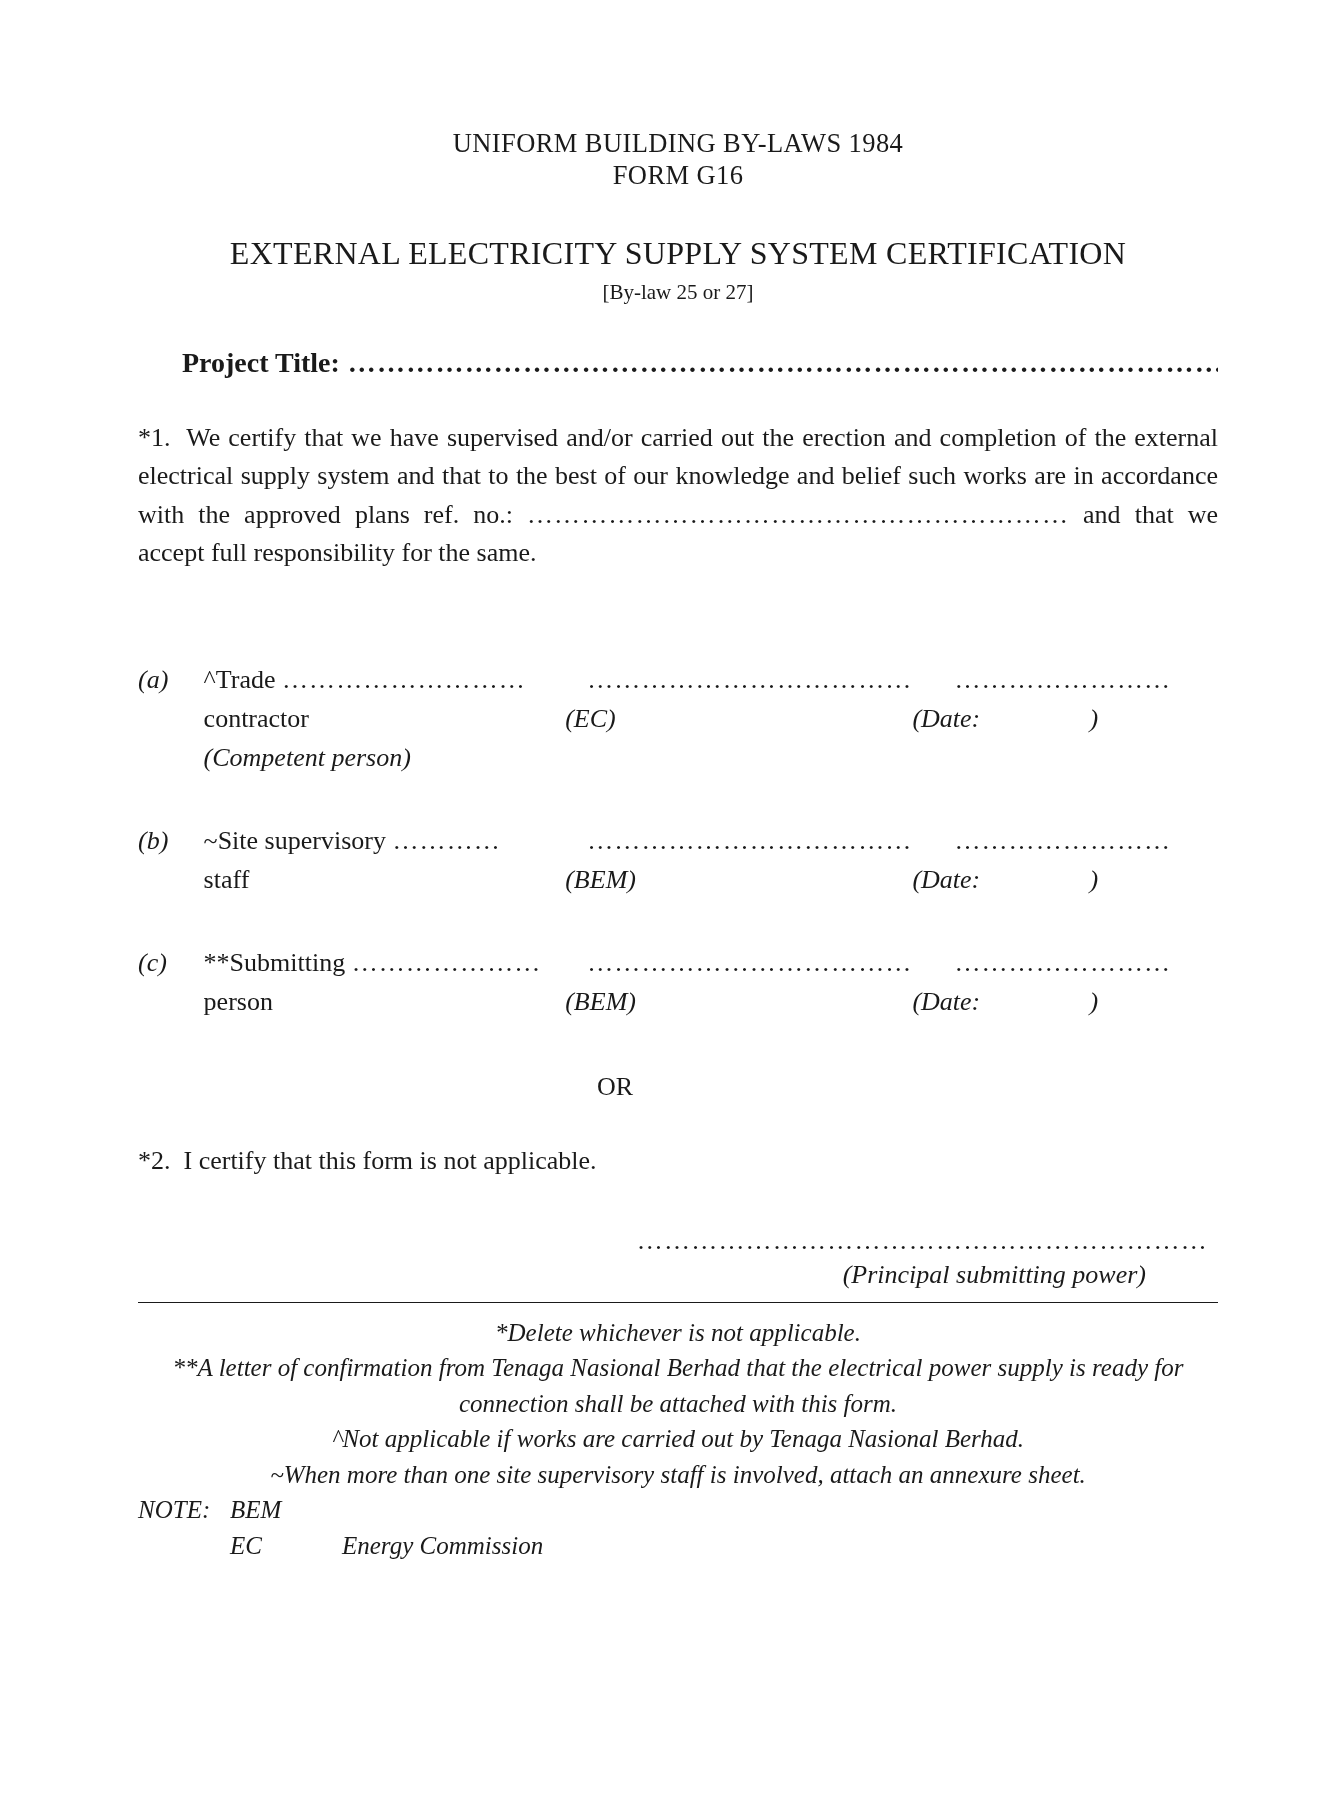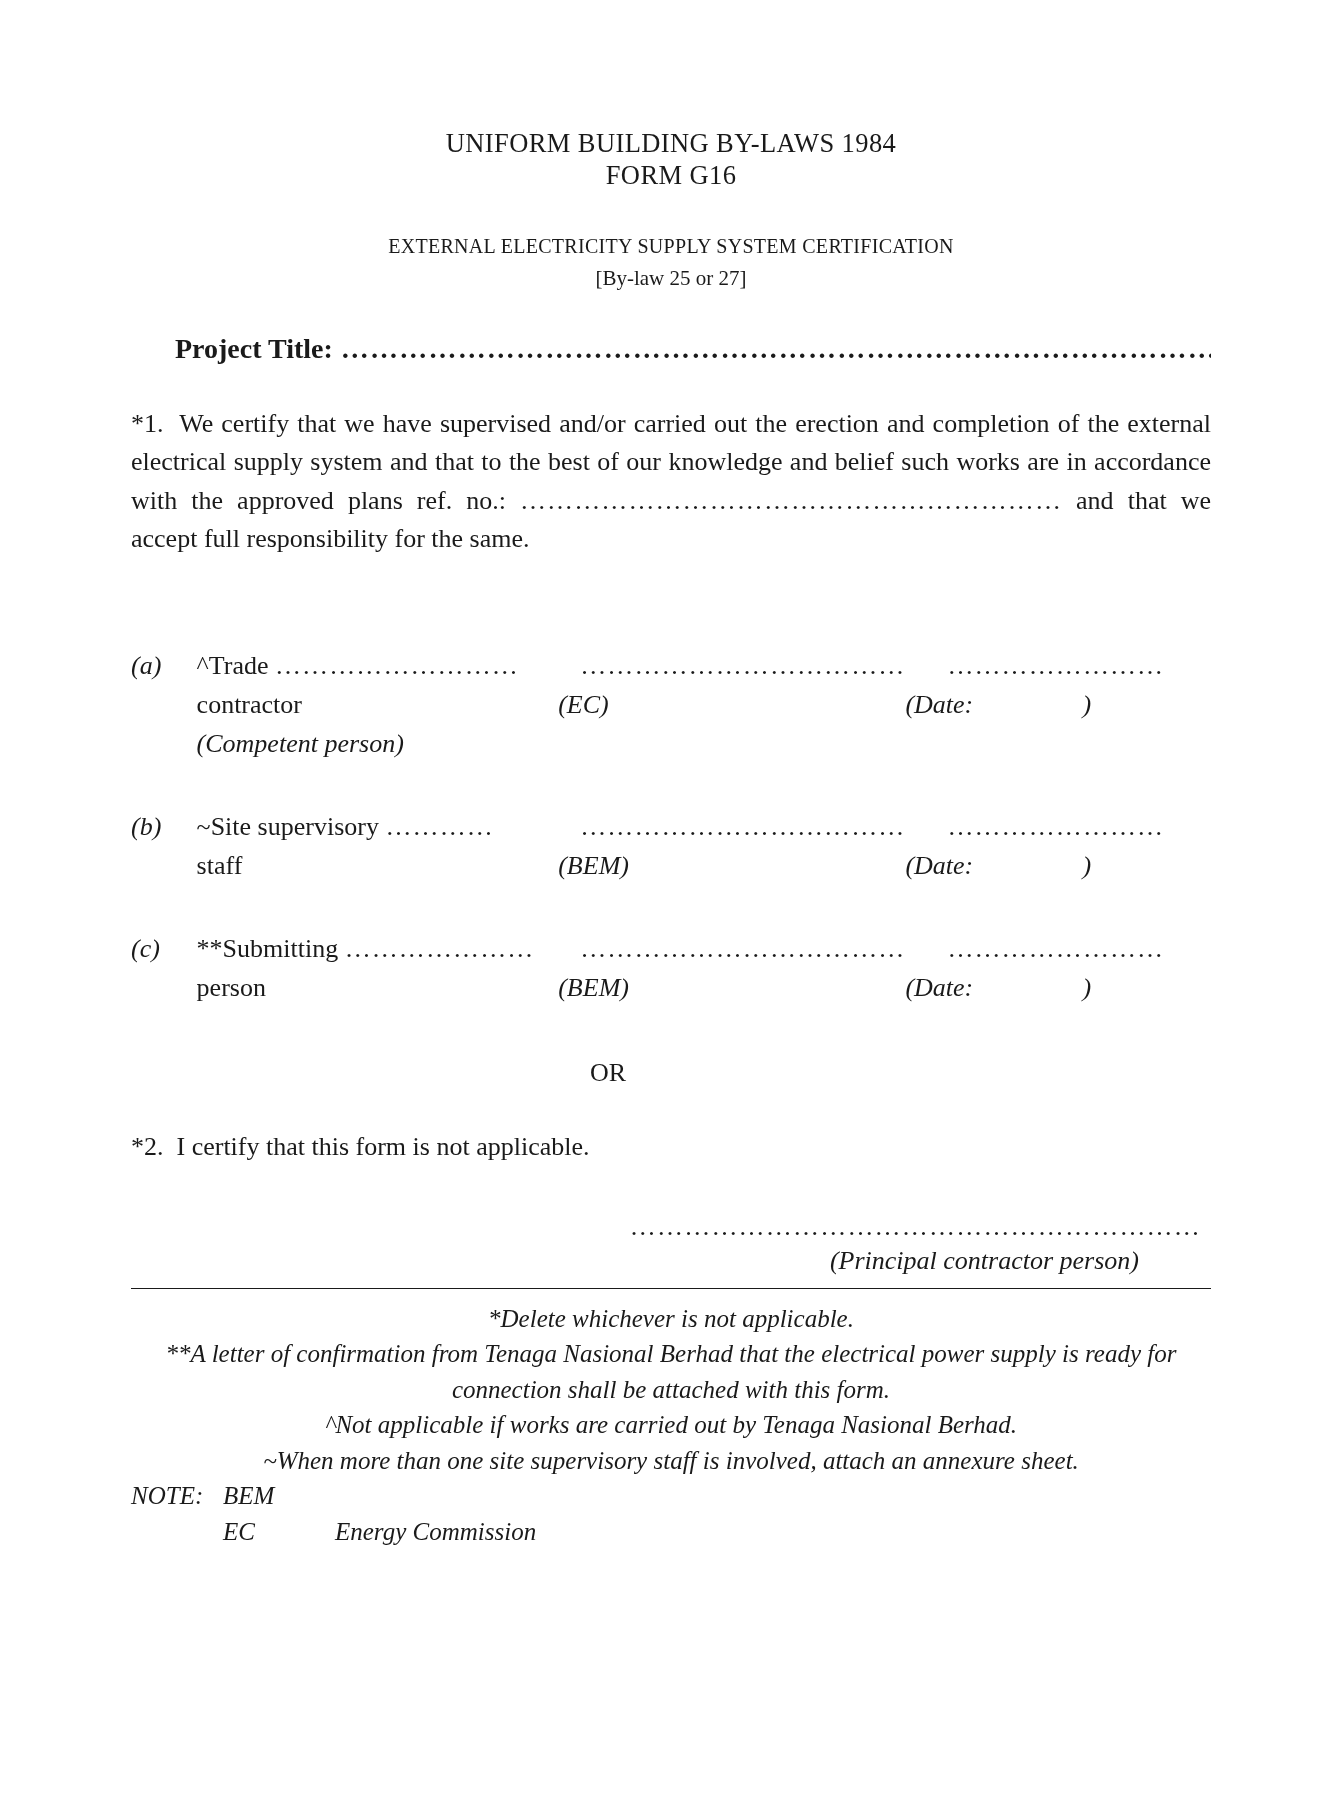--- a/index.html
+++ b/index.html
@@ -18,39 +18,39 @@
   .page {
     position: relative;
     width: 1325px;
     height: 1816px;
     box-sizing: border-box;
     padding: 0;
     background: #fff;
   }
   .sheet {
     position: absolute;
-    left: 131px;
+    left: 138px;
     top: 0;
     width: 1080px;
   }
 
   
   .title-block { text-align: center; }
   .doc-title {
     font-size: 26.5px;
     letter-spacing: 0.4px;
     margin-top: 128px;
     line-height: 1.2;
   }
   .form-no {
     font-size: 26.5px;
     letter-spacing: 0.4px;
   }
   .cert-title {
-    font-size: 20px;
+    font-size: 32px;
     letter-spacing: 0.3px;
     margin-top: 44px;
   }
   .bylaw {
     font-size: 21px;
     margin-top: 8px;
   }
 
   
   .project-line {
@@ -273,21 +273,21 @@
       </tr>
     </tbody>
       </table>
 
     <div class="or-line">OR</div>
 
     <div class="para2"><span>*2.</span>&nbsp; <span>I certify that this form is not applicable.</span></div>
 
     <div class="principal-block">
       <span class="principal-dots">………………………………………………………</span>
-      <span class="principal-label">(Principal contractor person)</span>
+      <span class="principal-label">(Principal submitting power)</span>
     </div>
 
     <hr class="rule">
     <div class="footnotes">
       <p>*Delete whichever is not applicable.</p>
       <p>**A letter of confirmation from Tenaga Nasional Berhad that the electrical power supply is ready for connection shall be attached with this form.</p>
       <p>^Not applicable if works are carried out by Tenaga Nasional Berhad.</p>
       <p>~When more than one site supervisory staff is involved, attach an annexure sheet.</p>
       <div class="note-row">
         <span class="note-lbl">NOTE:</span>

